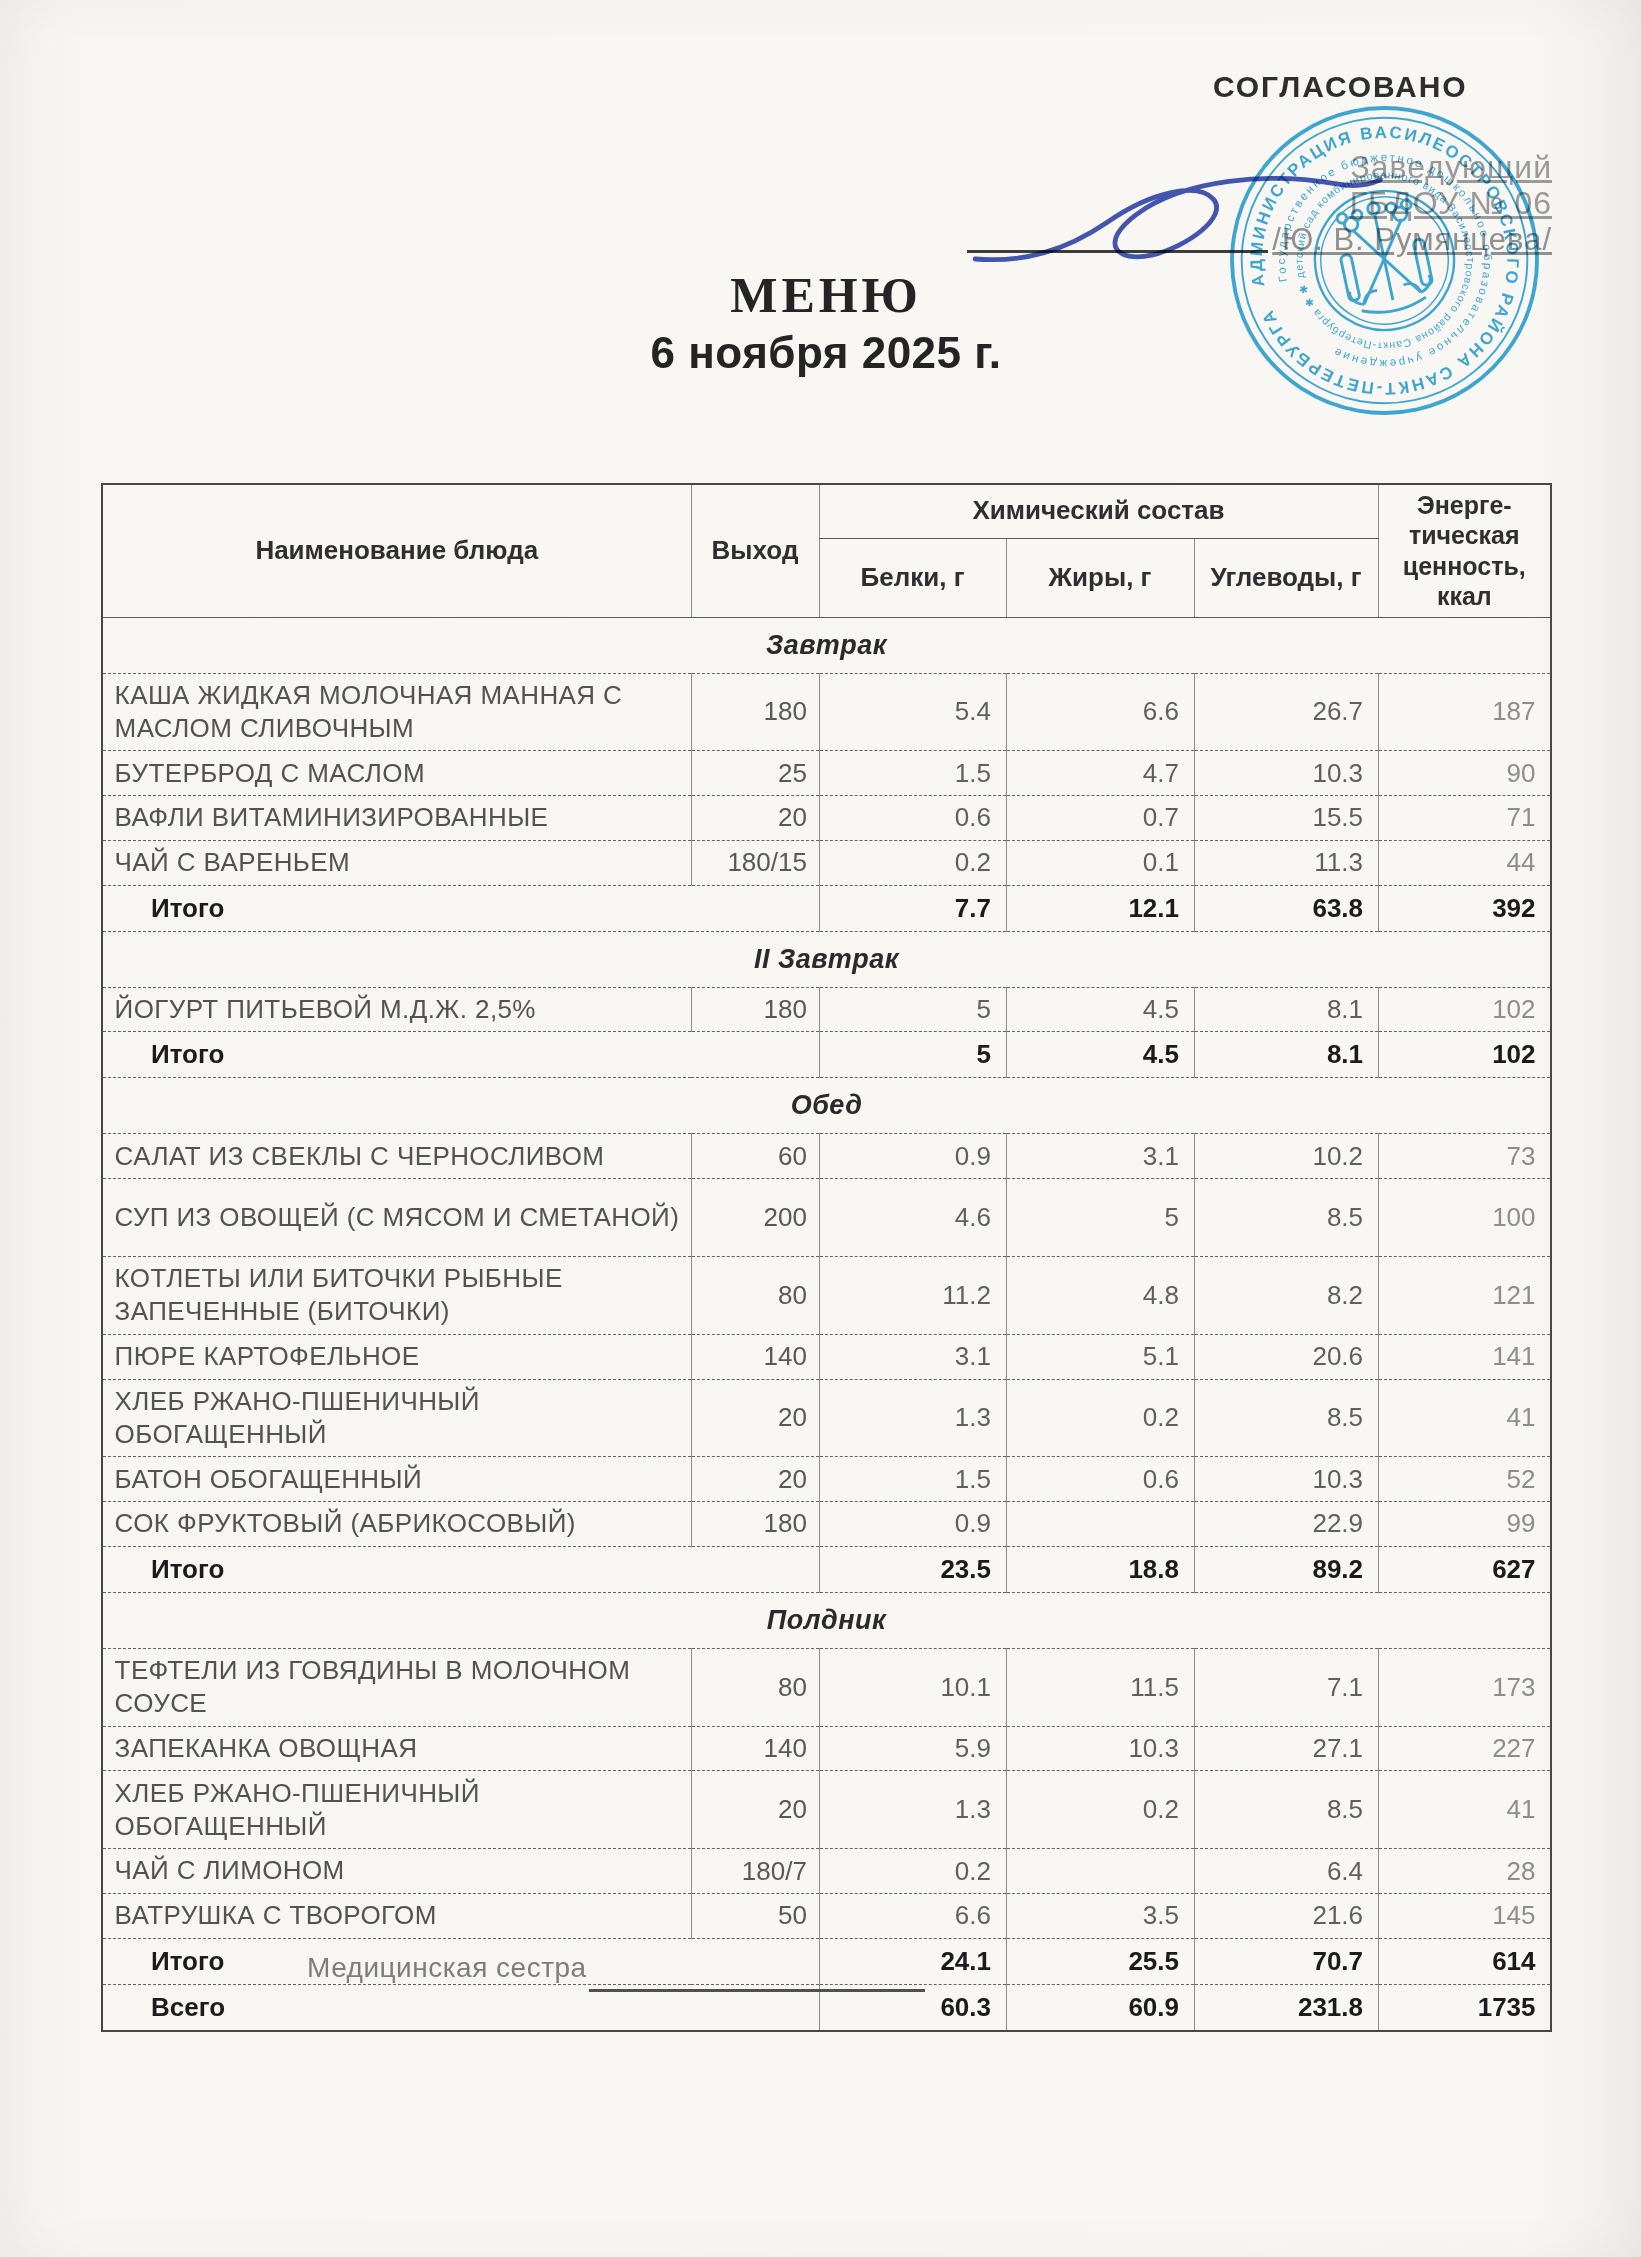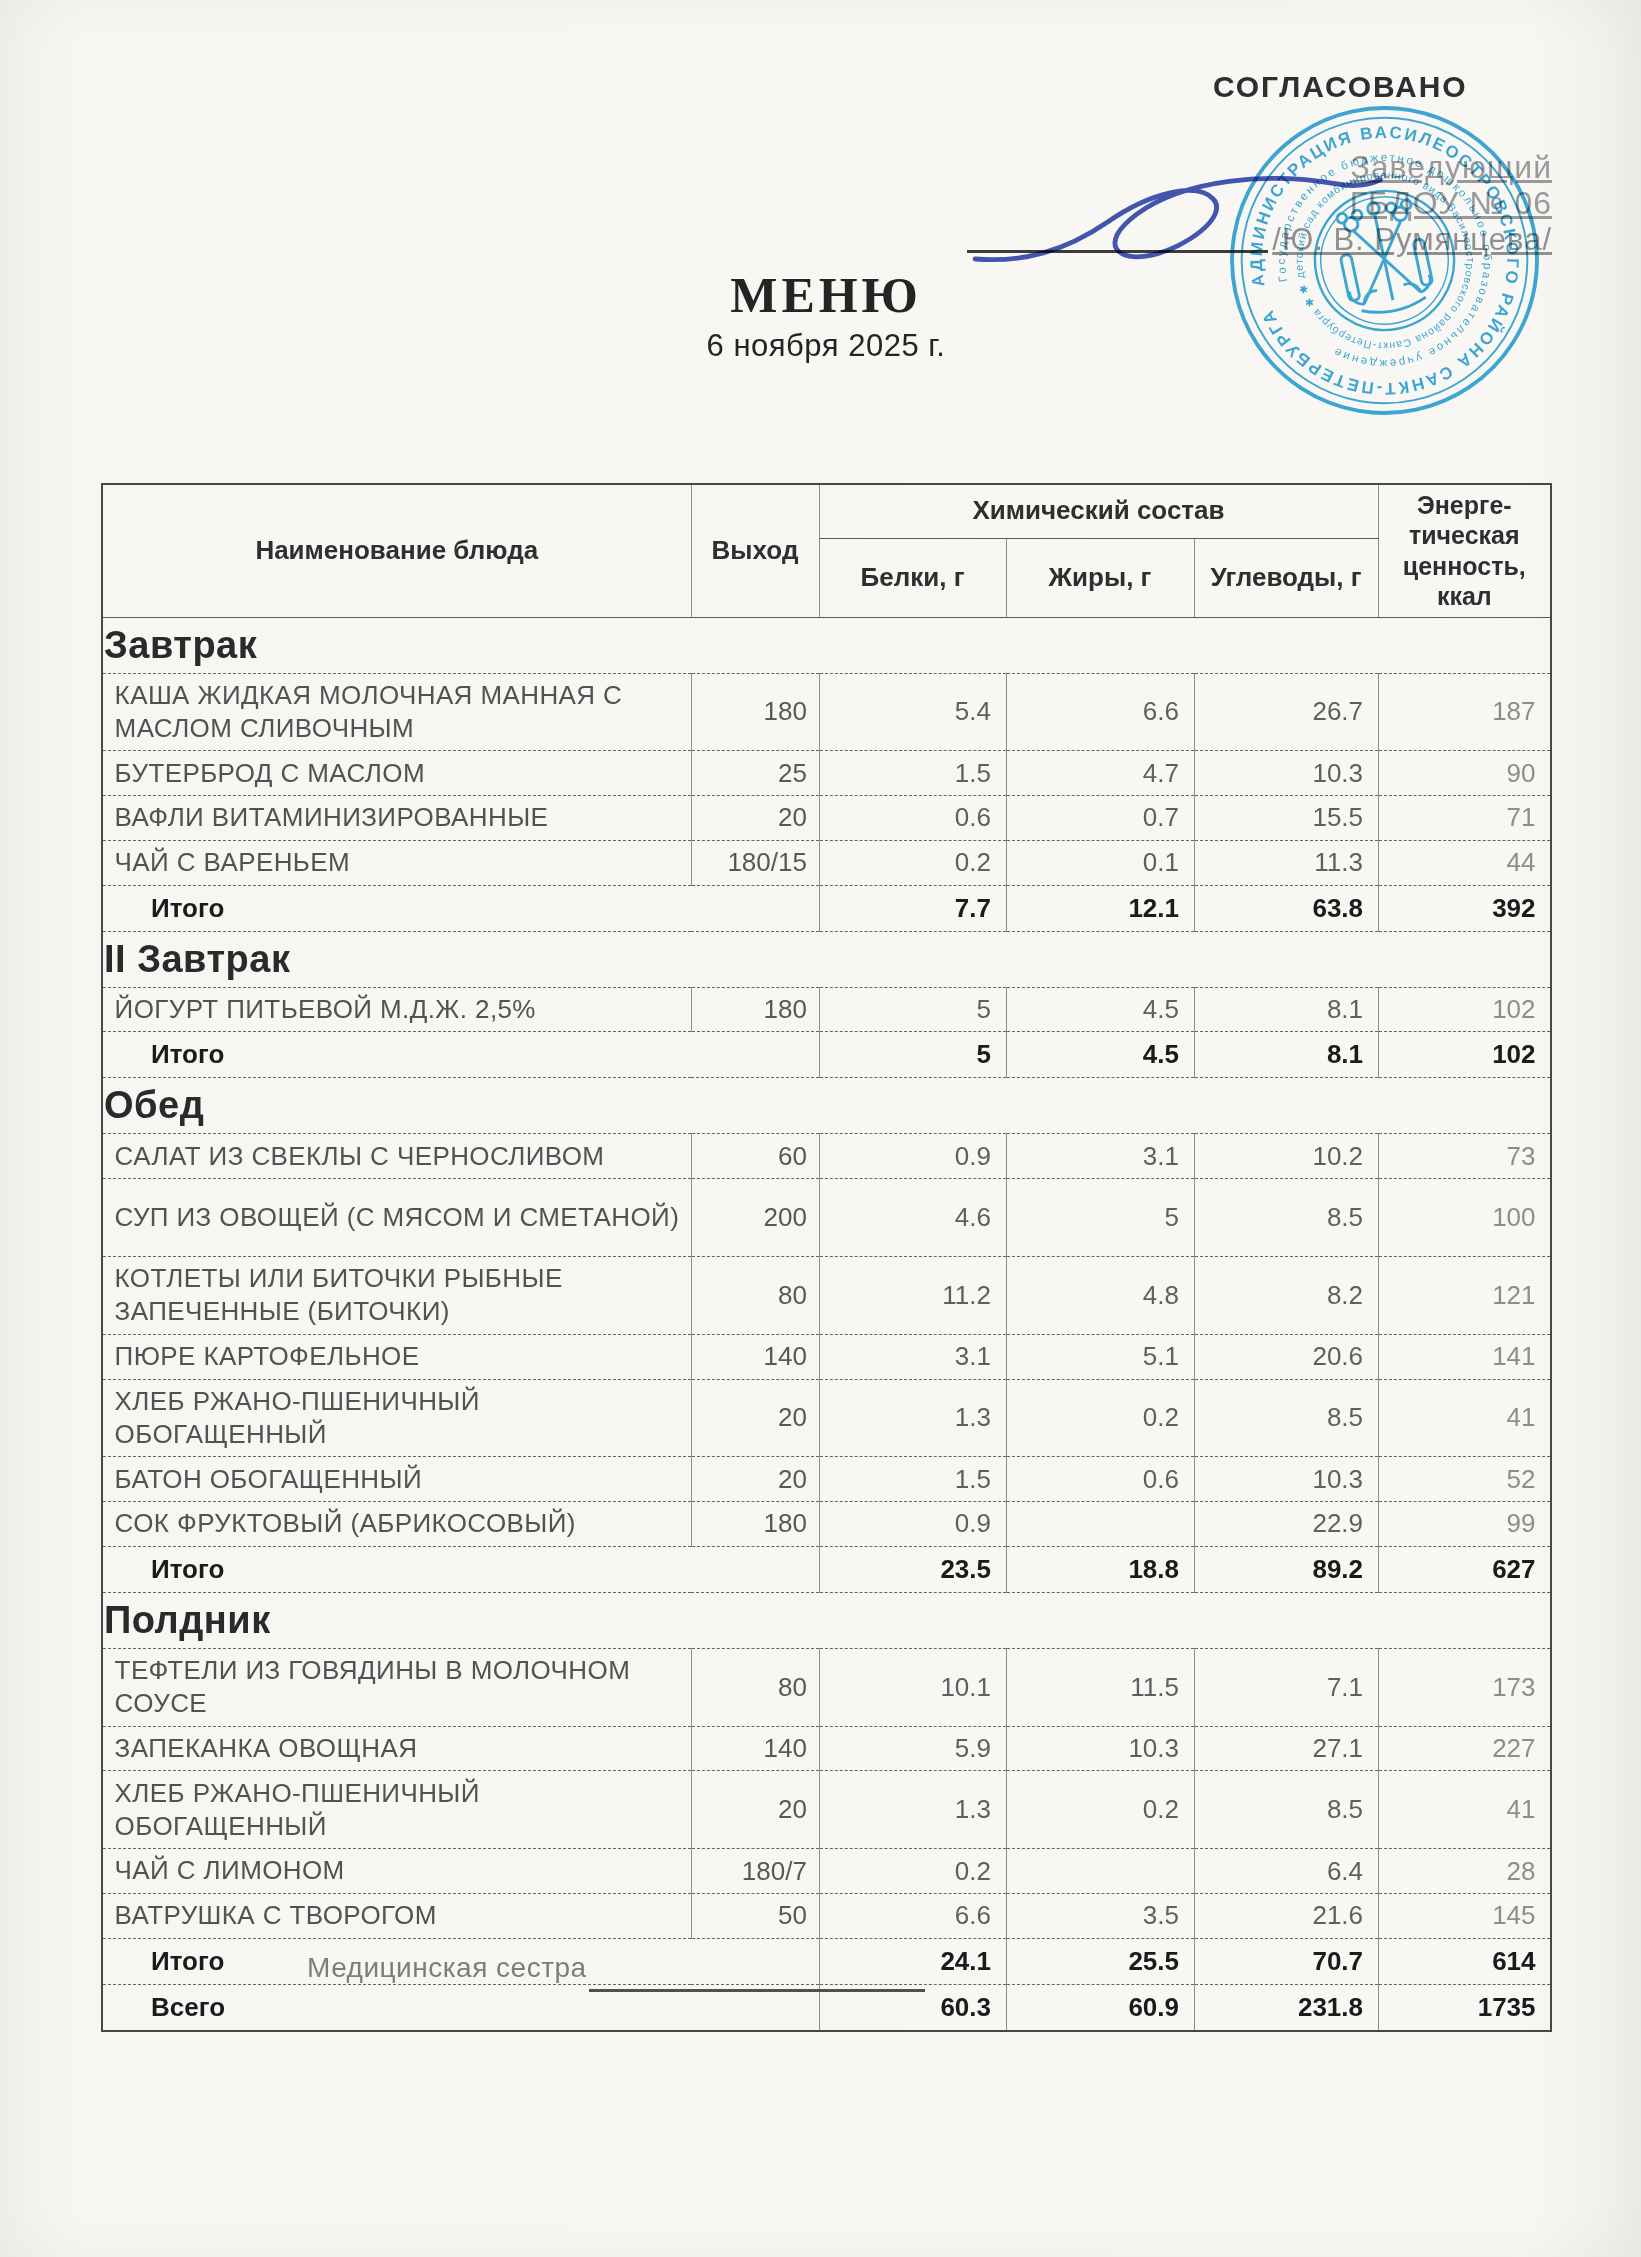--- a/index.html
+++ b/index.html
@@ -16,35 +16,35 @@
   .appr-1{top:149px;font-size:32px;}
   .appr-2{top:185px;font-size:32px;}
   .appr-3{top:222px;font-size:31px;color:#909090;}
   .sign-line{position:absolute;left:967px;top:250px;width:301px;height:2.9px;background:#3c3c3c;}
   .stamp-svg{position:absolute;left:1206px;top:82px;mix-blend-mode:multiply;opacity:.9;}
   .sig-svg{position:absolute;left:951px;top:145px;mix-blend-mode:multiply;}
   
   .title-wrap{position:absolute;left:101px;top:0;width:1450px;text-align:center;color:#242424;margin-top:7px;}
   .title-main{position:relative;top:259px;font-family:"Liberation Serif", serif;
     font-size:50px;font-weight:bold;letter-spacing:3.9px;}
-  .title-date{position:relative;top:263px;font-size:31px;font-weight:normal;letter-spacing:0.5px;}
+  .title-date{position:relative;top:263px;font-size:44px;font-weight:bold;letter-spacing:0.5px;}
   .title-sub{position:relative;top:319px;font-size:34px;font-weight:bold;letter-spacing:1px;}
   
   table.menu{position:absolute;left:101px;top:483px;width:1450px;border-collapse:collapse;
     table-layout:fixed;border:2.9px solid #474747;}
   th,td{border-left:1.9px solid #8d8d8d;overflow:hidden;}
   .no-bl{border-left:none !important;}
   thead th{border-bottom:1.9px solid #5a5a5a;font-size:26px;font-weight:bold;color:#2f2f2f;
     text-align:center;padding:3.9px 7.7px;line-height:1.3;}
   thead tr.h1{height:54px;}
   thead tr.h2{height:79px;padding-left:20px;}
   th.th-energy{font-size:25px;line-height:1.22;}
   tbody td{border-top:1.9px dashed #646464;}
-  tr.band-row td{height:53px;font-size:38px;font-weight:bold;color:#2a2a2a;
-    letter-spacing:0.5px;}
+  tr.band-row td{height:53px;font-size:27px;font-weight:bold;color:#2a2a2a;text-align:center;
+    letter-spacing:0.5px;font-style:italic;}
   tr.dish-row td{height:40px;}
   tr.dish-row.tall td{height:73px;}
   tr.total-row td{height:43px;padding-left:48px;}
   .c-dish{text-align:left;padding:1.9px 9.7px 1.9px 11.6px;font-size:26px;color:#525252;
     line-height:1.28;letter-spacing:0.4px;}
   .c-out{text-align:right;padding-right:11.6px;font-size:26px;color:#585858;}
   .c-num{text-align:right;padding-right:14.5px;font-size:26px;color:#5f5f5f;}
   .c-energy{color:#8d8d8d;}
   .c-total-label{text-align:left;padding-left:11.6px;font-size:26px;font-weight:bold;color:#1b1b1b;}
   .c-total{font-weight:bold;color:#1b1b1b;}

